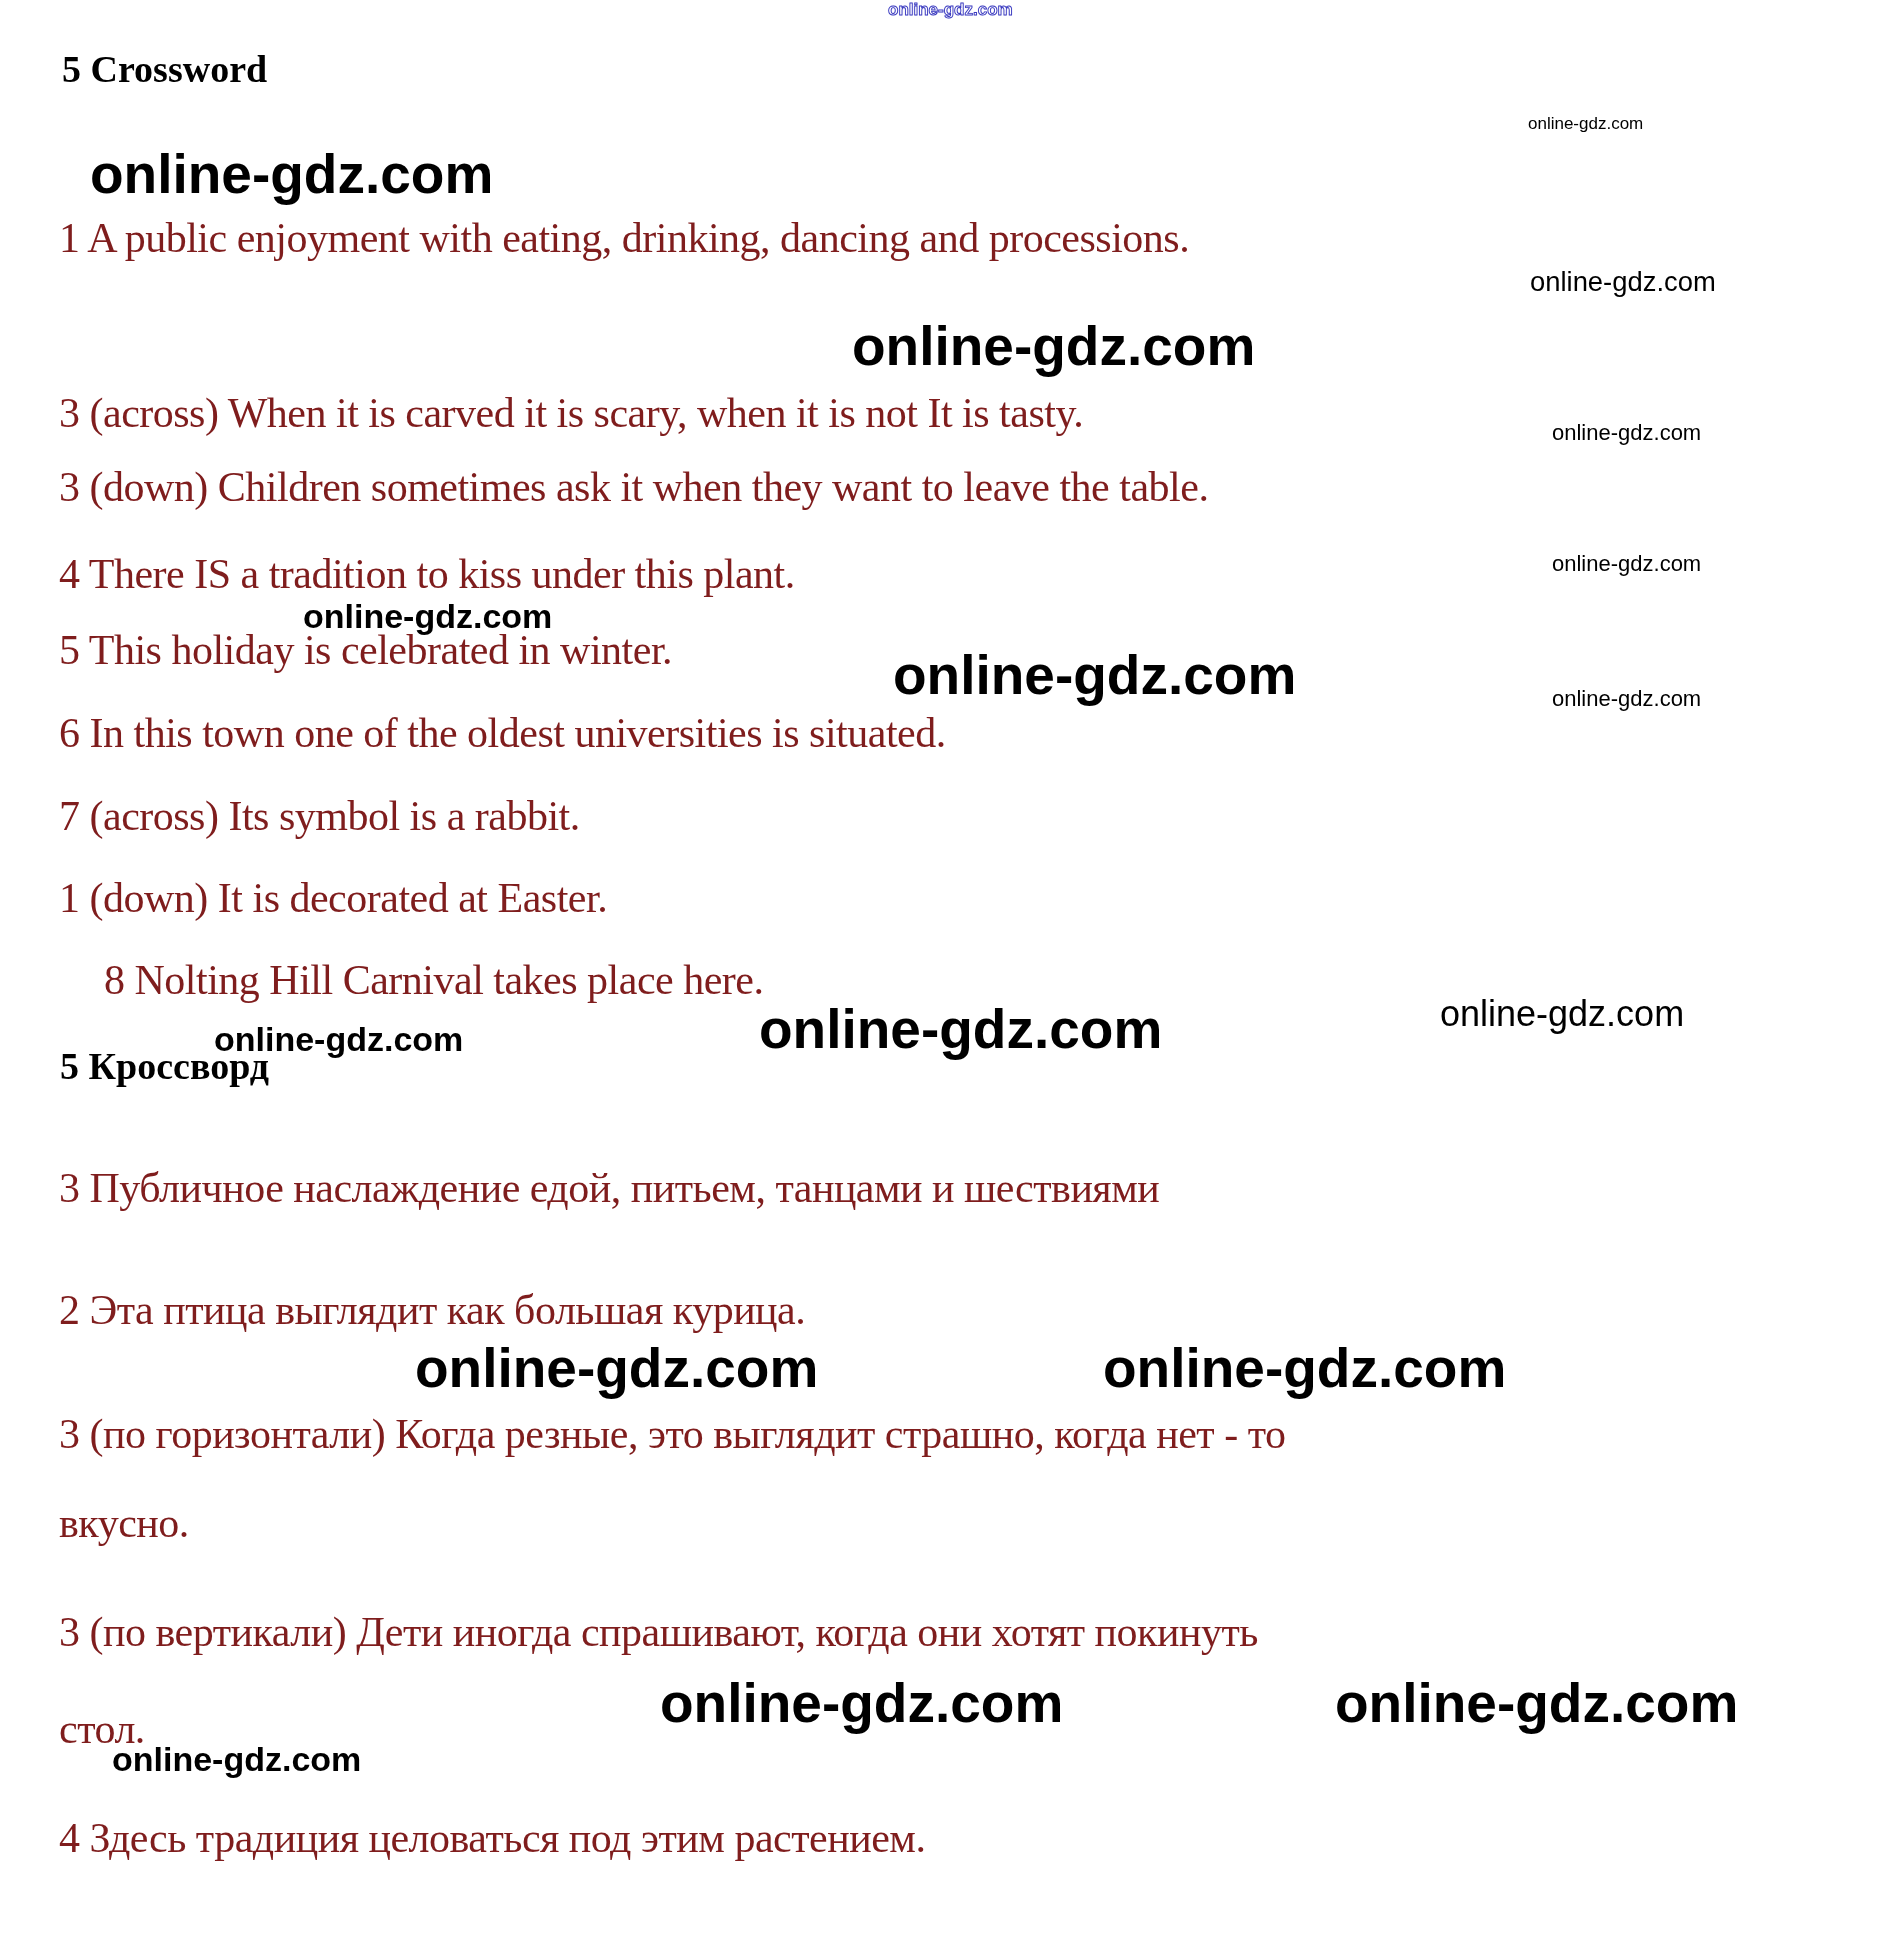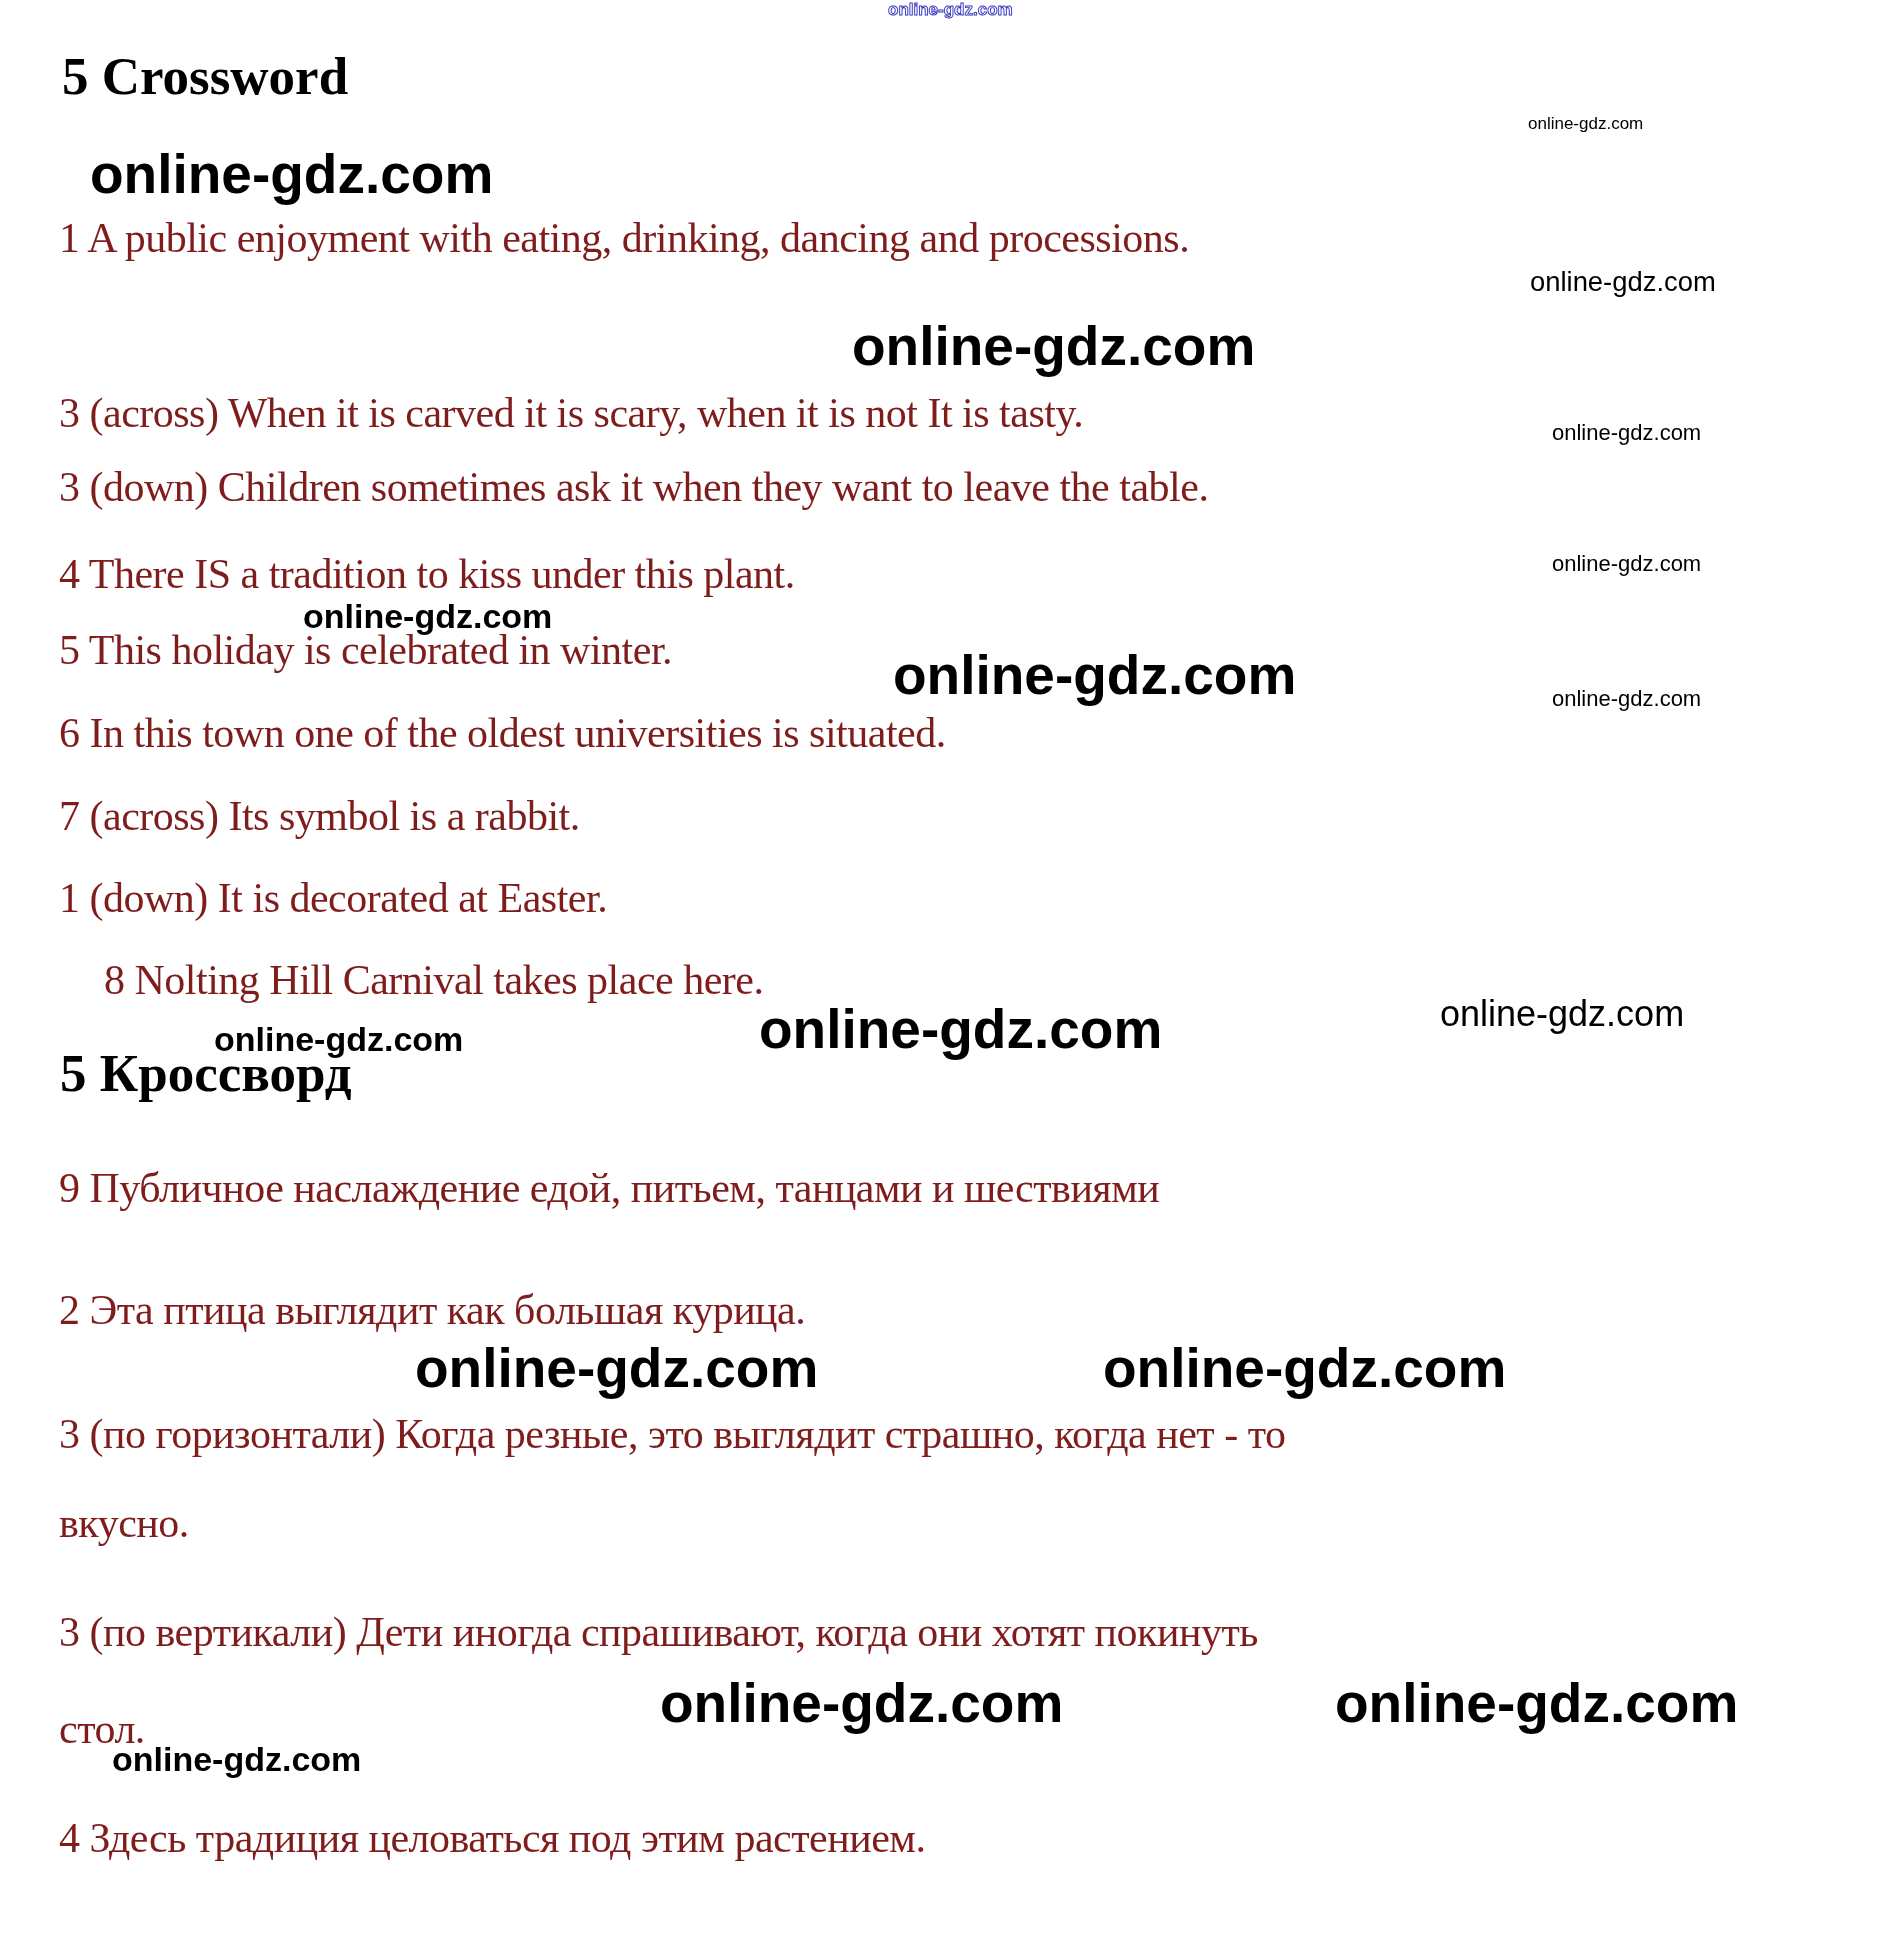--- a/index.html
+++ b/index.html
@@ -21,21 +21,21 @@
   
   .body-line {
     font-family: "Liberation Serif", serif;
     font-size: 42px;
     line-height: 1;
     color: #7f1d1d;
     letter-spacing: -0.5px;
   }
   .title-line {
     font-family: "Liberation Serif", serif;
-    font-size: 53px;
+    font-size: 38px;
     font-weight: 700;
     line-height: 1;
     color: #000000;
   }
 
   
   .wm {
     font-family: "Liberation Sans", sans-serif;
     color: #000000;
     line-height: 1;
@@ -101,21 +101,21 @@
   <div class="abs body-line" style="left:59px; top:959px;margin-left:45px;">8 Nolting Hill Carnival takes place here.</div>
 
   <div class="abs wm wm-rmid" style="left:1440px; top:996px;">online-gdz.com</div>
 
   <div class="abs wm wm-big" style="left:759px; top:1002px;">online-gdz.com</div>
 
   <div class="abs wm wm-med" style="left:214px; top:1022px;">online-gdz.com</div>
 
   <div class="abs title-line" style="left:60px; top:1047px;">5 Кроссворд</div>
 
-  <div class="abs body-line" style="left:59px; top:1167px;">9 Публичное наслаждение едой, питьем, танцами и шествиями</div>
+  <div class="abs body-line" style="left:59px; top:1167px;">3 Публичное наслаждение едой, питьем, танцами и шествиями</div>
 
   <div class="abs body-line" style="left:59px; top:1289px;text-align:center;">2 Эта птица выглядит как большая курица.</div>
 
   <div class="abs wm wm-big" style="left:415px; top:1341px;">online-gdz.com</div>
 
   <div class="abs wm wm-big" style="left:1103px; top:1341px;">online-gdz.com</div>
 
   <div class="abs body-line" style="left:59px; top:1413px;">3 (по горизонтали) Когда резные, это выглядит страшно, когда нет - то</div>
 
   <div class="abs body-line" style="left:59px; top:1502px;">вкусно.</div>

